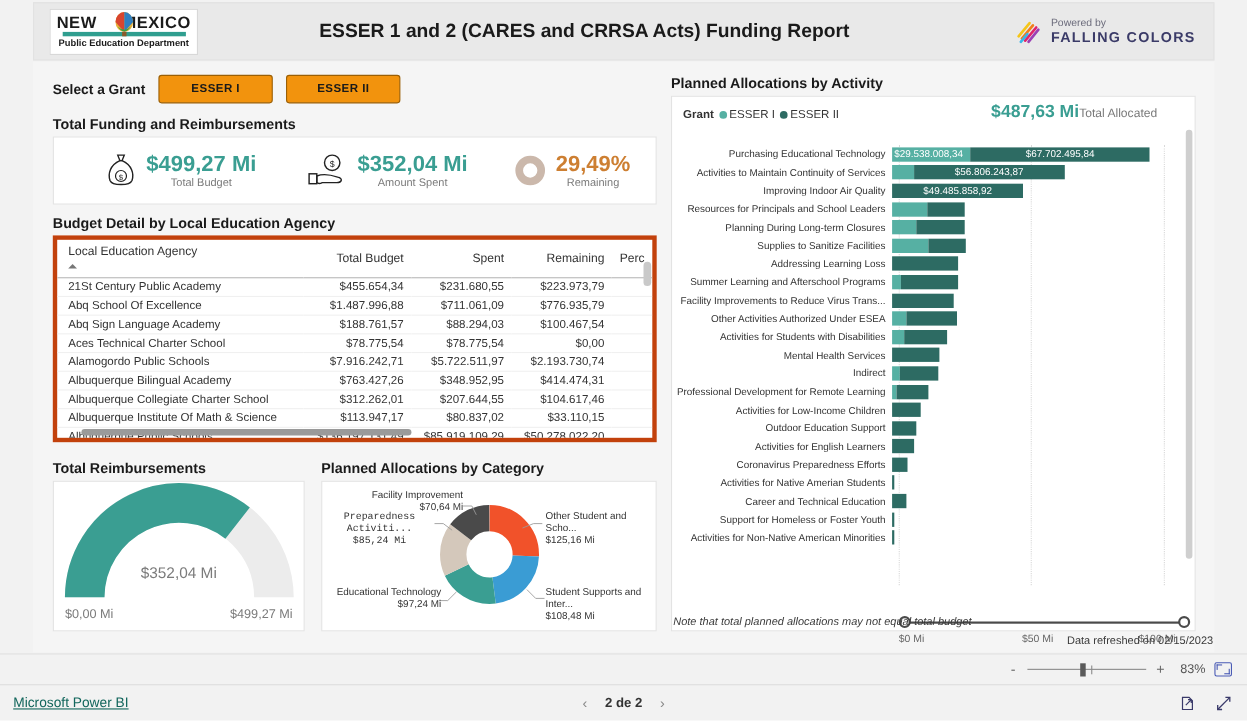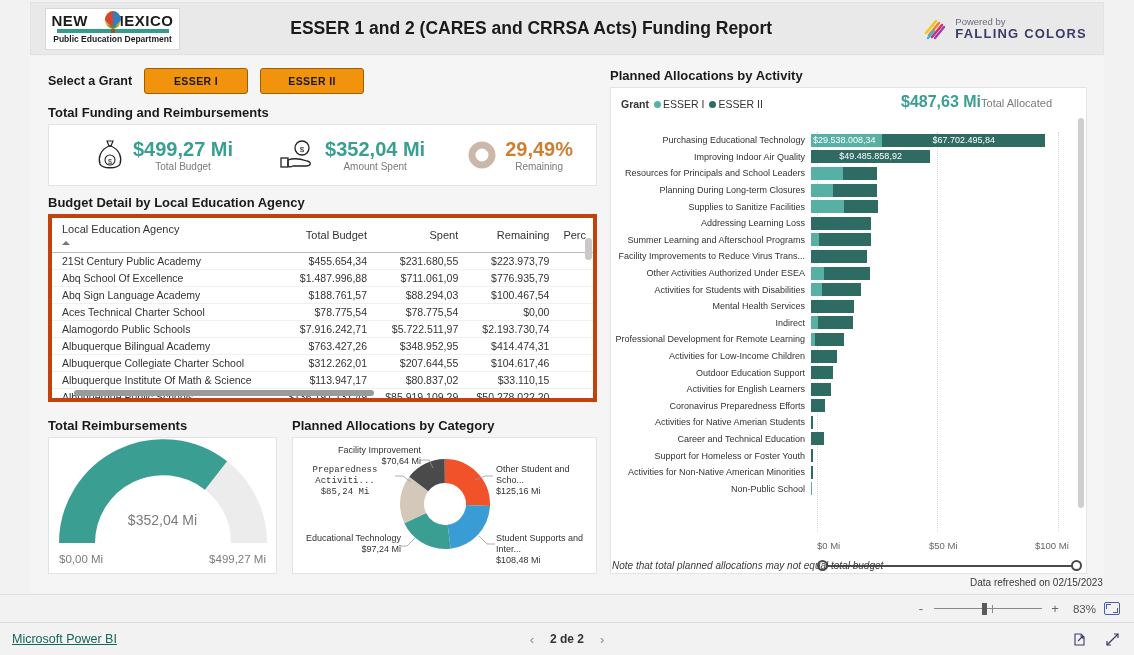--- a/index.html
+++ b/index.html
@@ -169,21 +169,21 @@
     position: absolute; font-size: 9px; color: #fff; top: 0px; line-height: 13px;
     white-space: nowrap;
   }
   .gridline {
     position: absolute; top: 0; bottom: 0; width: 1px;
     border-left: 1px dotted #d9d9d9;
   }
   .axis {
     position: absolute; left: 206px; top: 452px; width: 265px; height: 16px;
   }
-  .axis span { position: absolute; font-size: 9.5px; color: #666; }
+  .axis span { position: absolute; font-size: 9.5px; color: #666; margin-top: 36px; }
   .hslider {
     position: absolute; left: 206px; top: 472px; width: 265px; height: 12px;
   }
   .hslider .track { position: absolute; left: 6px; right: 6px; top: 5px; height: 2px; background: #4a4a4a; }
   .hslider .knob {
     position: absolute; top: 0; width: 11px; height: 11px; border-radius: 50%;
     background: #fff; border: 2px solid #4a4a4a;
   }
   .chart-vscroll {
     position: absolute; right: 2px; top: 30px; width: 6px; height: 390px;
@@ -479,20 +479,28 @@
           <div class="bar-row">
             <div class="bar-lbl">Purchasing Educational Technology</div>
             <div class="bar-track">
               <div class="seg1" style="width: 71.1645px;"></div>
               <div class="seg2" style="width: 163.095px;"></div>
               <div class="bar-dl" style="left: 2px;">$29.538.008,34</div>
               <div class="bar-dl" style="left: 152.712px; transform: translateX(-50%);">$67.702.495,84</div>
             </div>
           </div>
           <div class="bar-row">
+            <div class="bar-lbl">Activities to Maintain Continuity of Services</div>
+            <div class="bar-track">
+              <div class="seg1" style="width: 19.7545px;"></div>
+              <div class="seg2" style="width: 136.86px;"></div>
+              <div class="bar-dl" style="left: 88.1848px; transform: translateX(-50%);">$56.806.243,87</div>
+            </div>
+          </div>
+          <div class="bar-row">
             <div class="bar-lbl">Improving Indoor Air Quality</div>
             <div class="bar-track">
               <div class="seg2" style="width: 119.226px;"></div>
               <div class="bar-dl" style="left: 59.613px; transform: translateX(-50%);">$49.485.858,92</div>
             </div>
           </div>
           <div class="bar-row">
             <div class="bar-lbl">Resources for Principals and School Leaders</div>
             <div class="bar-track">
               <div class="seg1" style="width: 32.0409px;"></div>
@@ -605,26 +613,20 @@
           <div class="bar-row">
             <div class="bar-lbl">Support for Homeless or Foster Youth</div>
             <div class="bar-track">
               <div class="seg2" style="width: 1.68636px;"></div>
             </div>
           </div>
           <div class="bar-row">
             <div class="bar-lbl">Activities for Non-Native American Minorities</div>
             <div class="bar-track">
               <div class="seg2" style="width: 1.68636px;"></div>
-            </div>
-          </div>
-          <div class="bar-row">
-            <div class="bar-lbl">Non-Public School</div>
-            <div class="bar-track">
-              <div class="seg1" style="width: 1.44545px;"></div>
             </div>
           </div>
         </div>
 
       <div class="axis">
         <span style="left:0px;">$0 Mi</span>
         <span style="left:112px;">$50 Mi</span>
         <span style="left:218px;">$100 Mi</span>
       </div>
       <div class="hslider">

